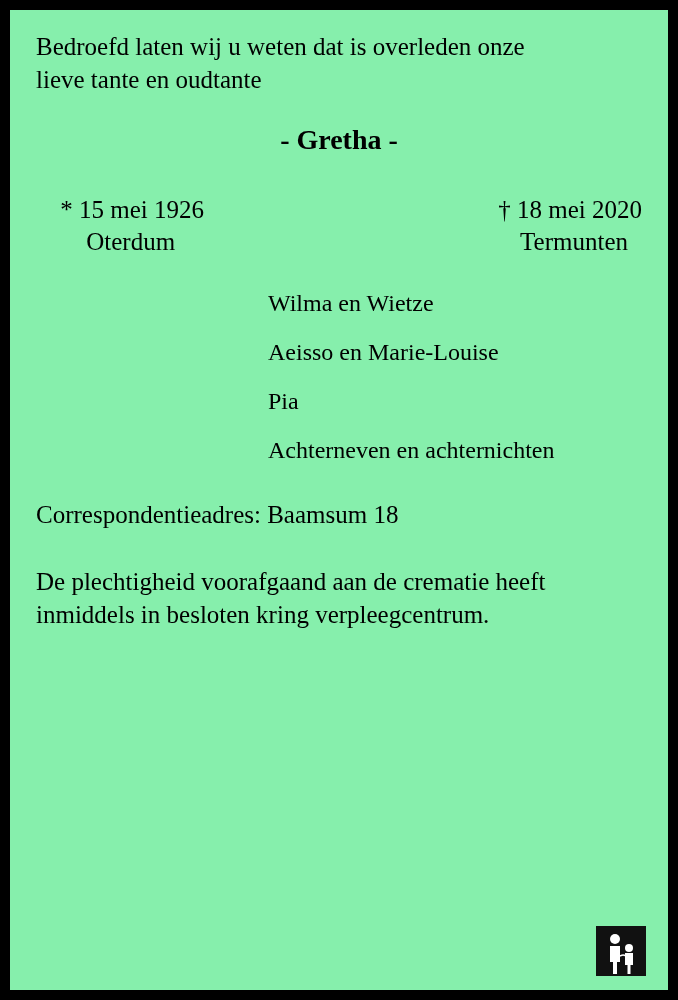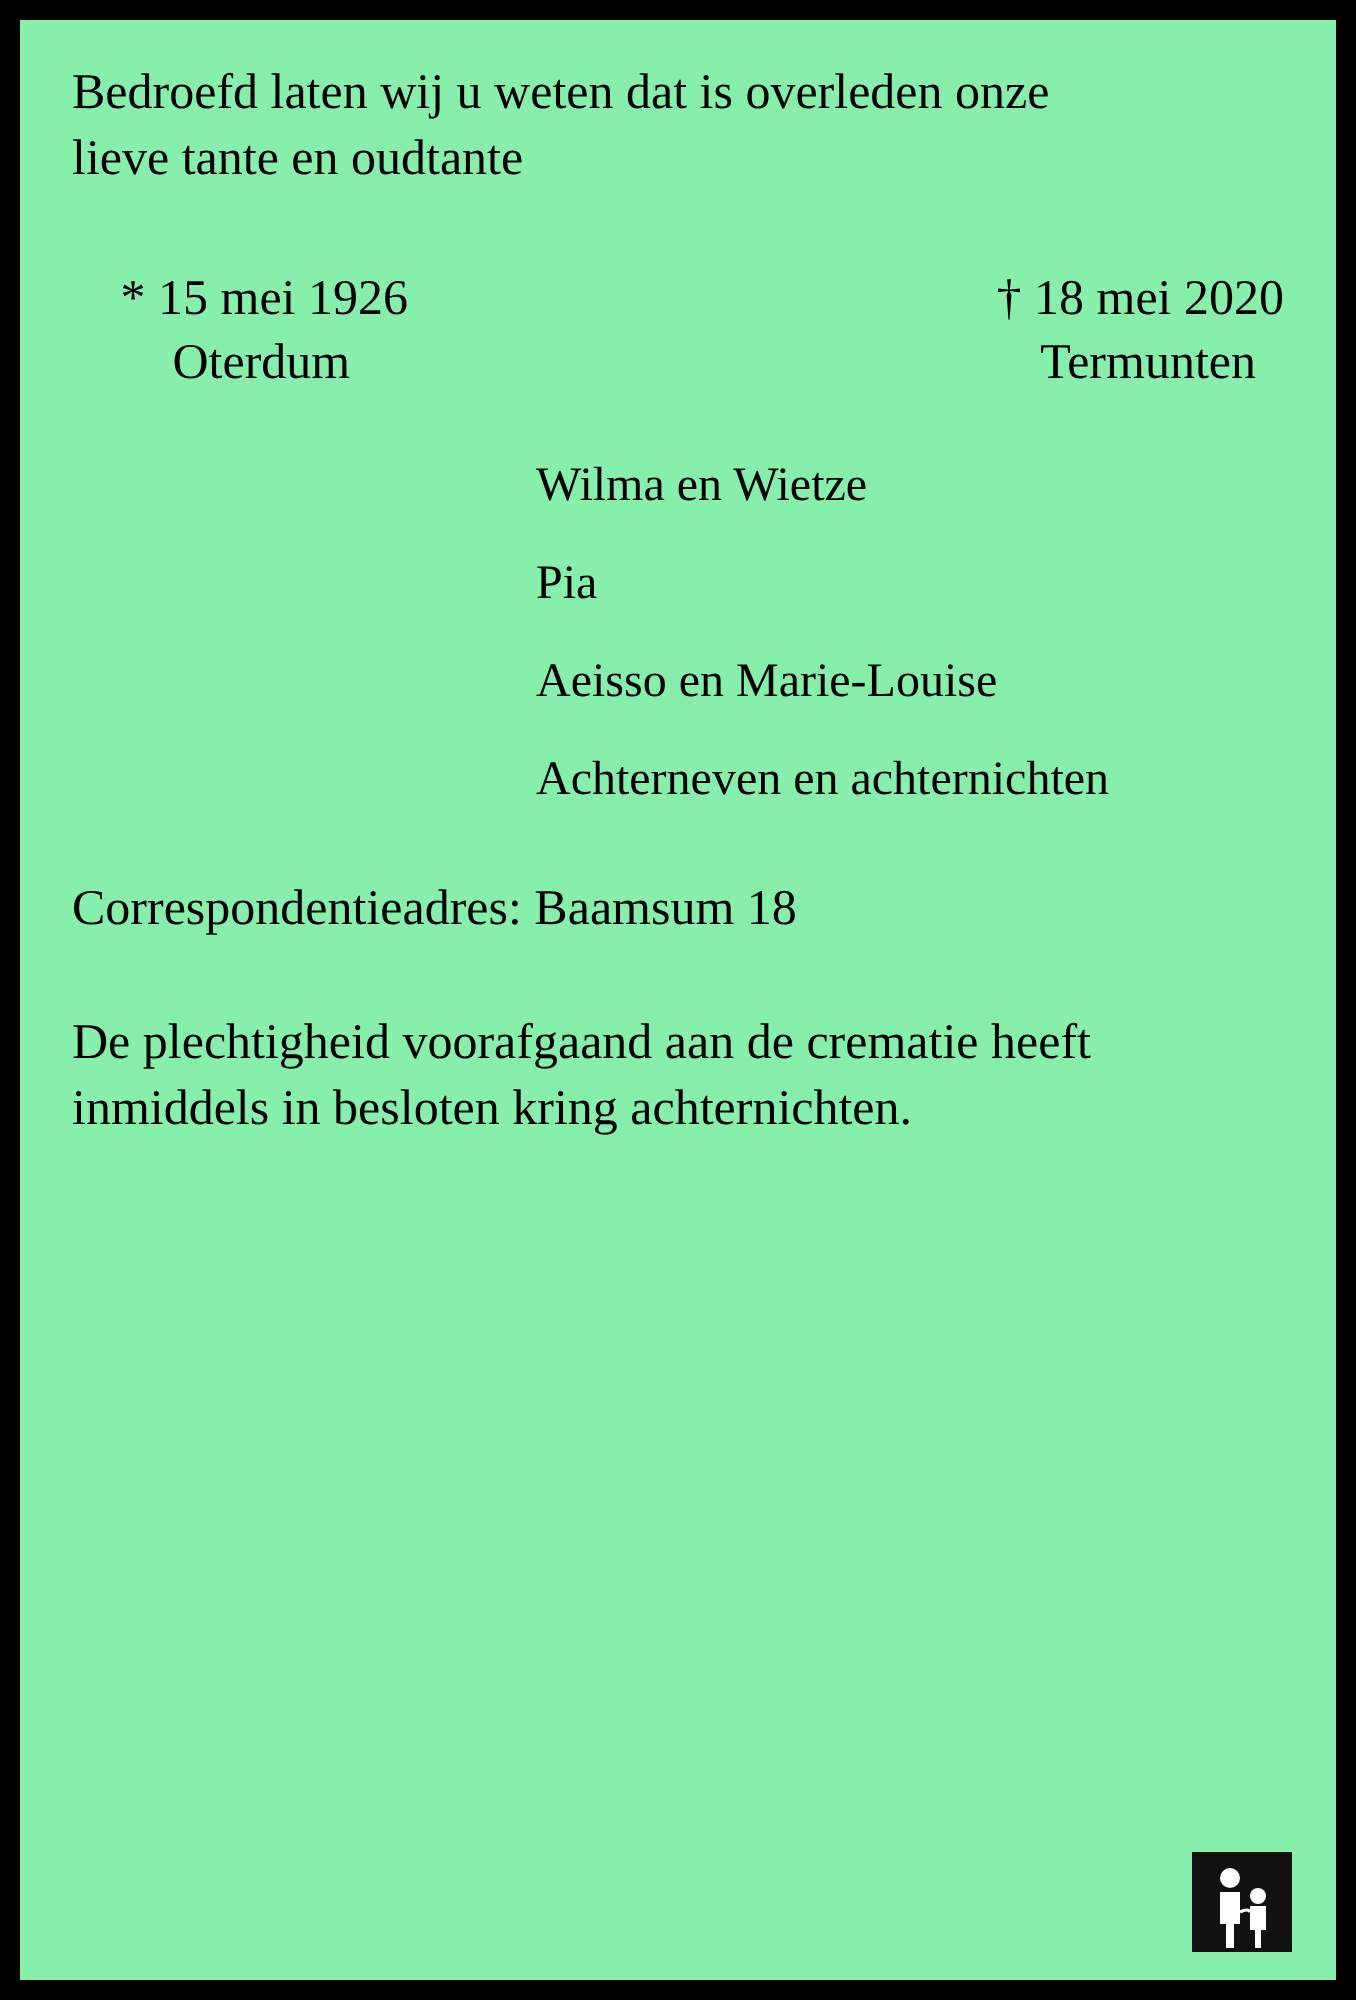--- a/index.html
+++ b/index.html
@@ -120,48 +120,49 @@
 <body>
 
 <div class="notice-card">
 
   <div class="intro">
     <span class="line">Bedroefd laten wij u weten dat is overleden onze</span>
     <span class="line">lieve tante en oudtante</span>
   </div>
 
   <div class="name-block">
+    <div class="nickname">- Gretha -</div>
   </div>
 
   <div class="dates">
     <div class="date-col left">
       <span class="date-main">* 15 mei 1926</span>
       <span class="date-place">Oterdum</span>
     </div>
     <div class="date-col right">
       <span class="date-main">† 18 mei 2020</span>
       <span class="date-place">Termunten</span>
     </div>
   </div>
 
   <div class="survivors">
     <span class="s-line">Wilma en Wietze</span>
+    <span class="s-line">Aeisso en Marie-Louise</span>
     <span class="s-line">Pia</span>
-    <span class="s-line">Aeisso en Marie-Louise</span>
     <span class="s-line">Achterneven en achternichten</span>
   </div>
 
 
   <div class="address">
     <span class="a-line1">Correspondentieadres:  Baamsum 18</span>
   </div>
 
   <div class="closing">
     <span class="c-line">De plechtigheid voorafgaand aan de crematie heeft</span>
-    <span class="c-line">inmiddels in besloten kring achternichten.</span>
+    <span class="c-line">inmiddels in besloten kring verpleegcentrum.</span>
   </div>
 
   <div class="logo">
     <svg viewBox="0 0 50 50" width="50" height="50" aria-hidden="true">
       <rect x="0" y="0" width="50" height="50" fill="#111111"></rect>
       <circle cx="19" cy="13" r="5" fill="#ffffff"></circle>
       <path d="M14 20 h10 v16 h-3 v12 h-4 v-12 h-3 z" fill="#ffffff"></path>
       <circle cx="33" cy="22" r="4" fill="#ffffff"></circle>
       <path d="M29 27 h8 v12 h-2.5 v9 h-3 v-9 h-2.5 z" fill="#ffffff"></path>
       <path d="M24 30 q4 -2 5 0" stroke="#ffffff" stroke-width="1.6" fill="none"></path>

